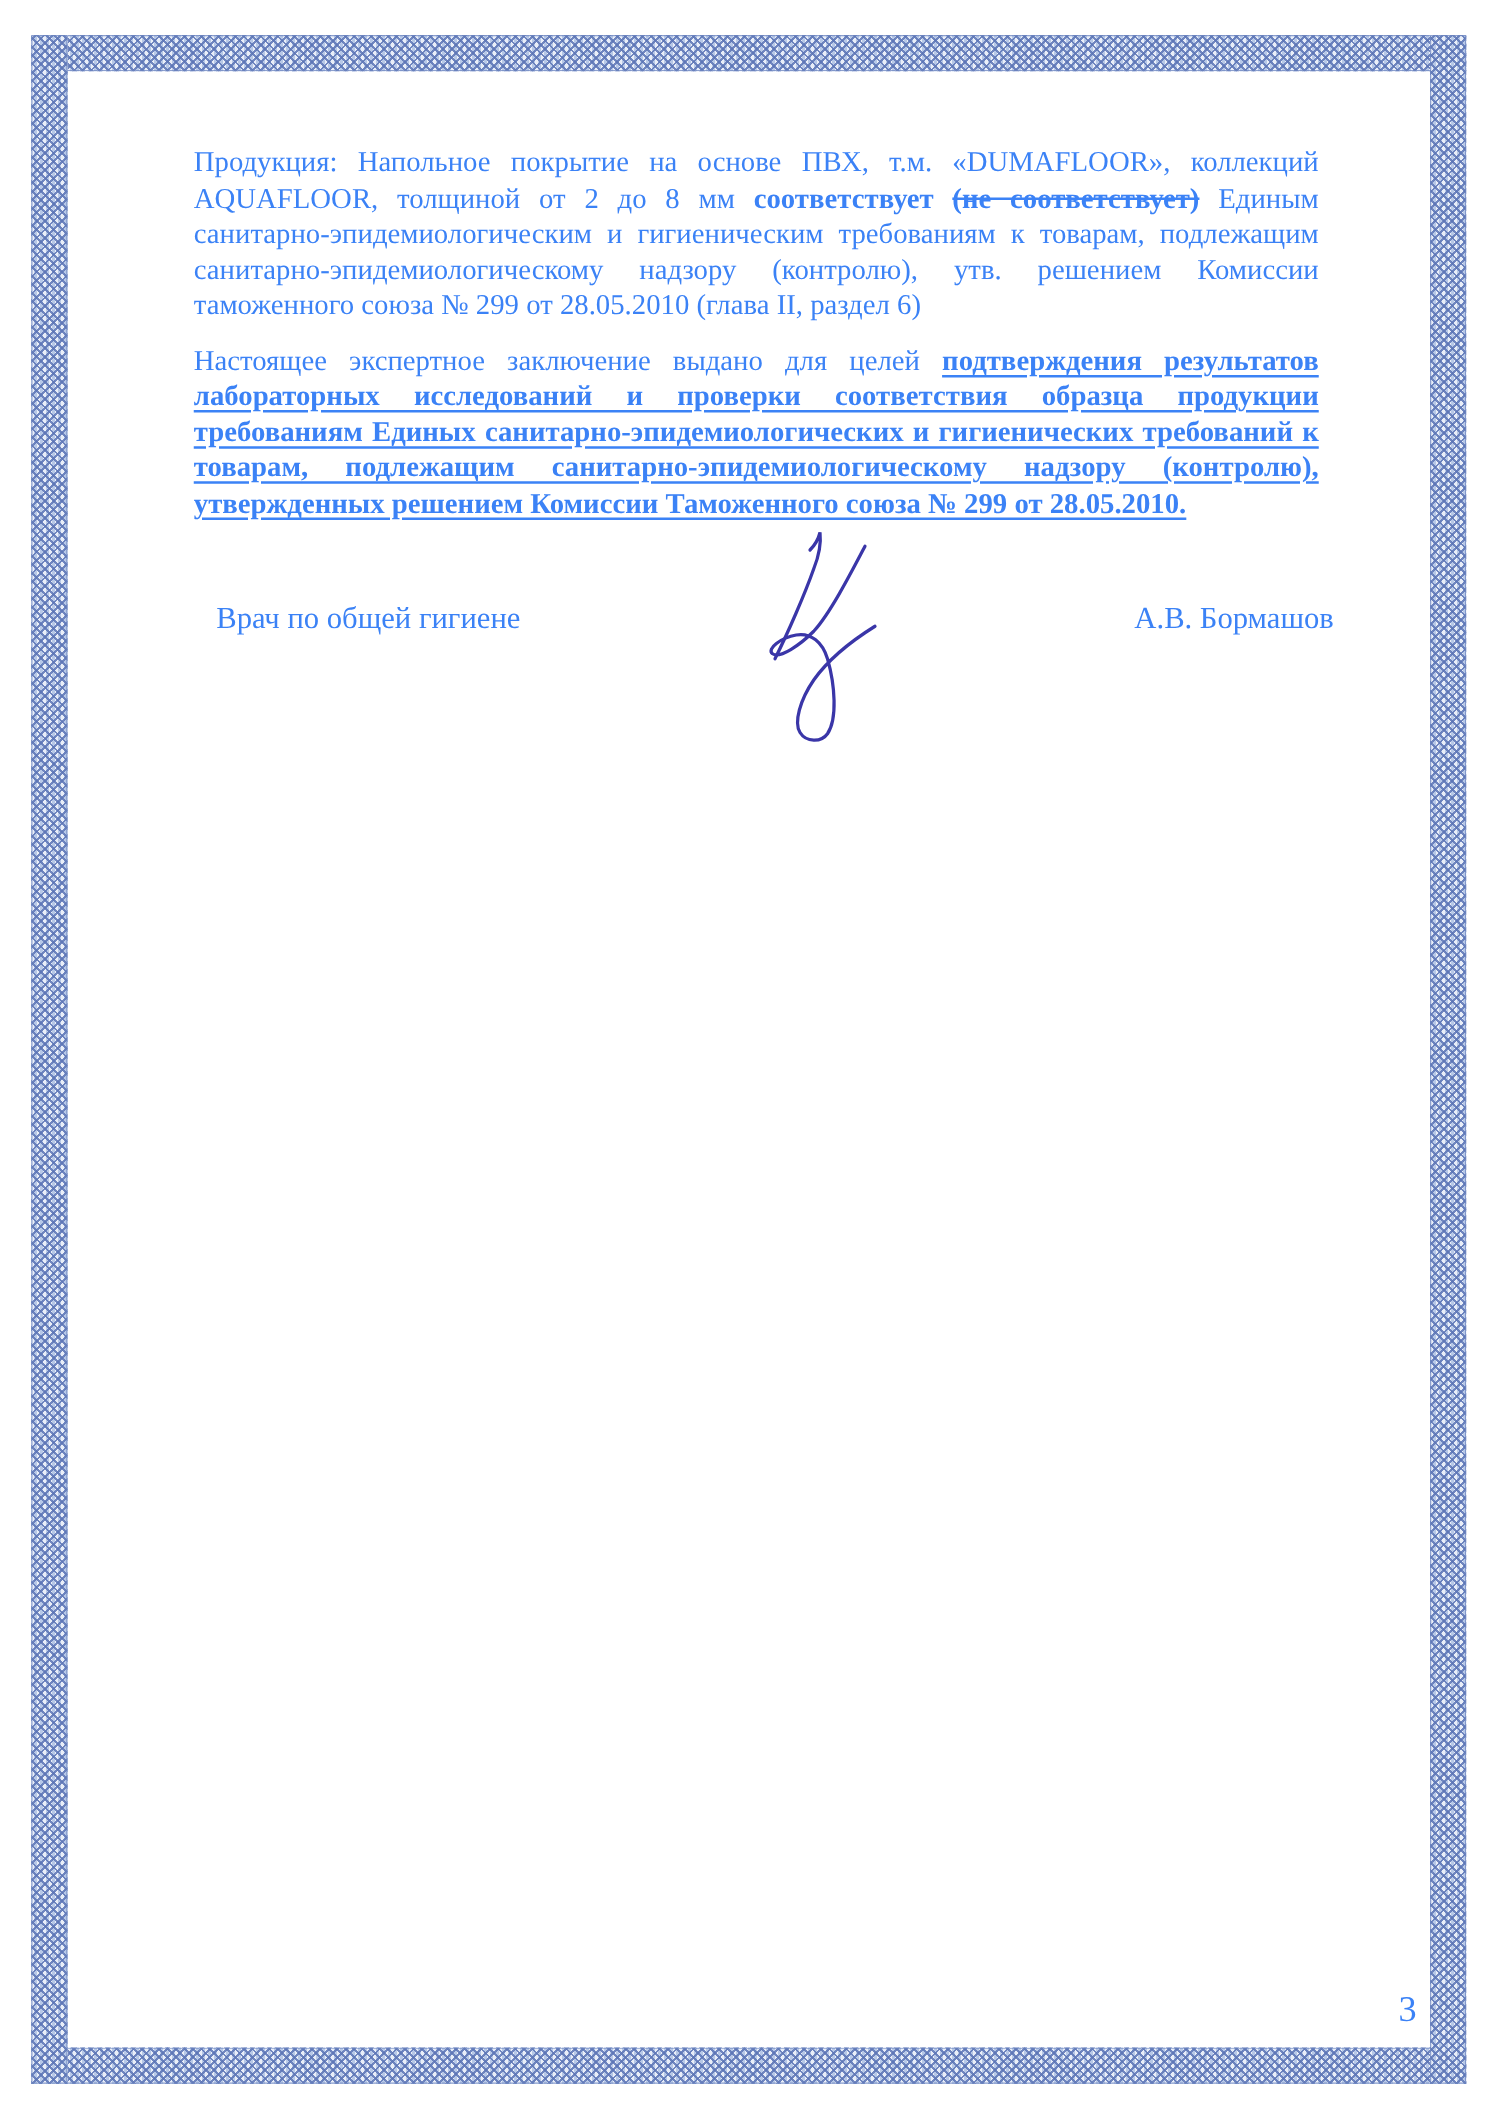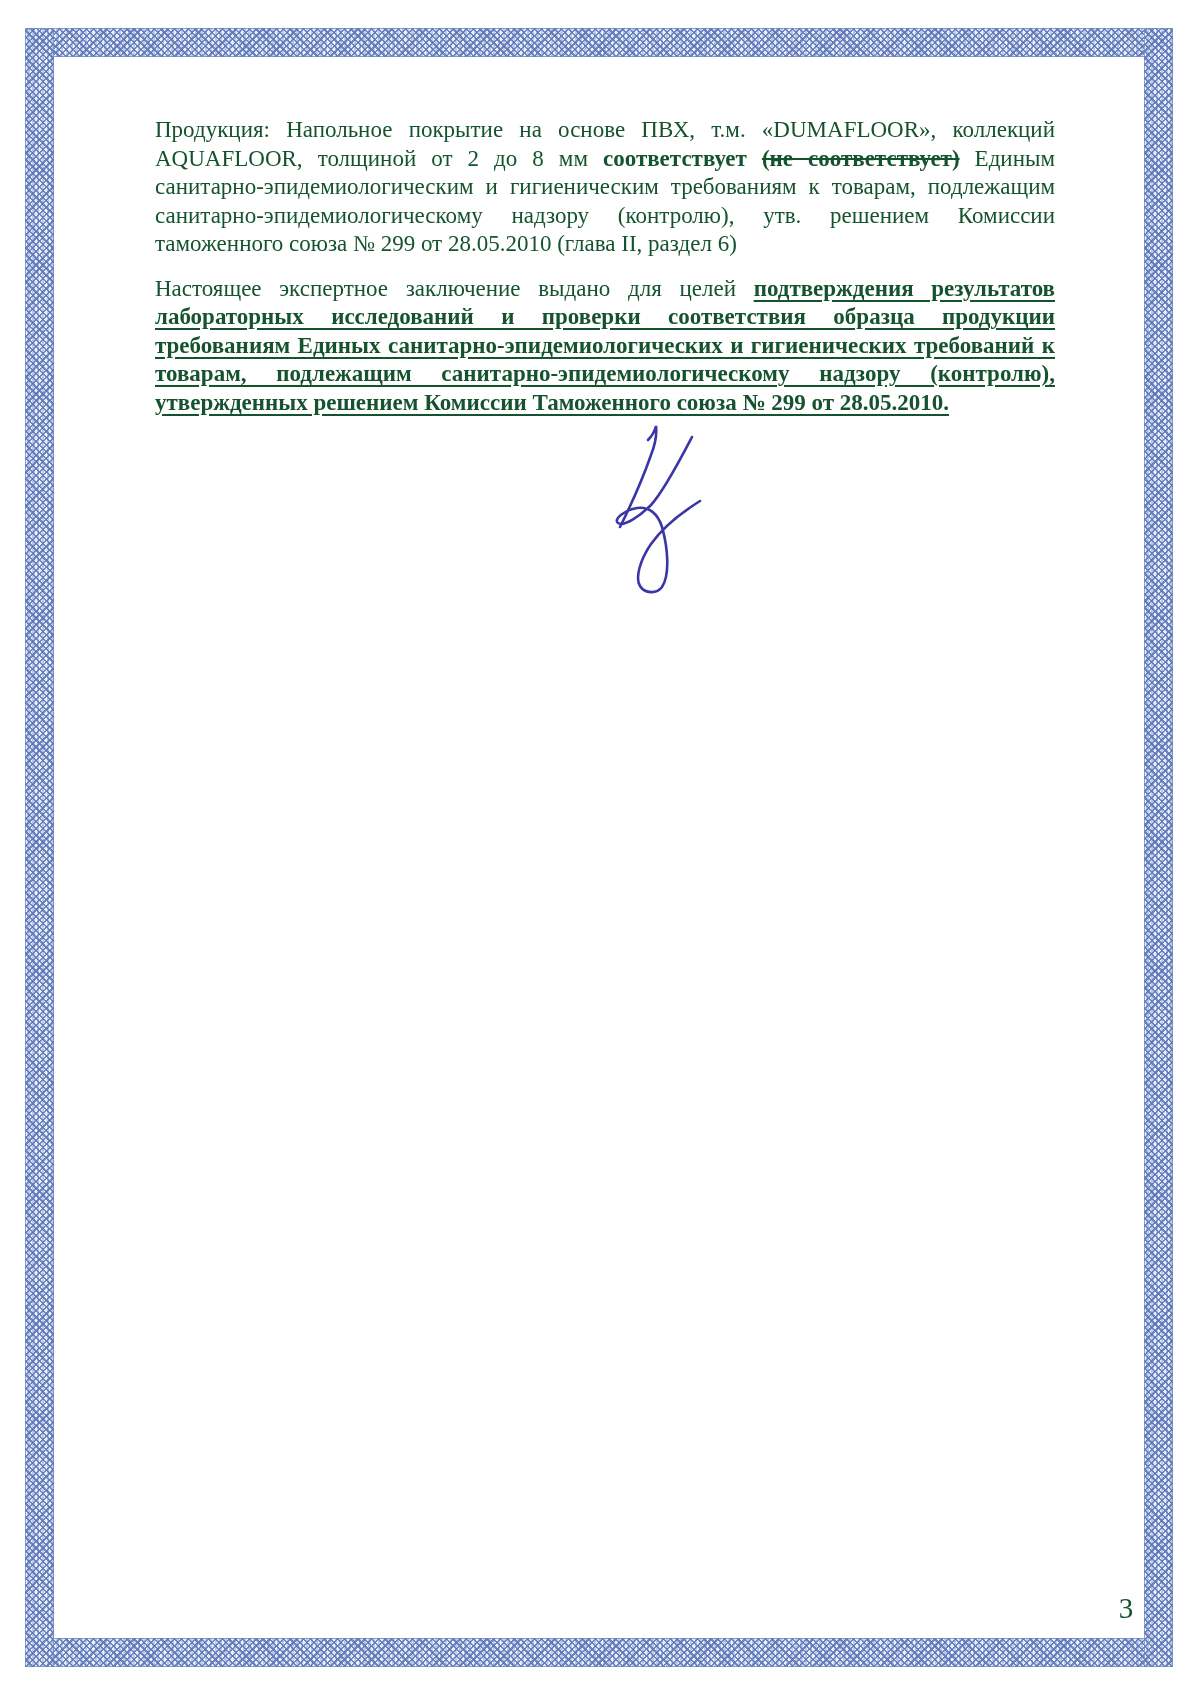--- a/index.html
+++ b/index.html
@@ -6,21 +6,21 @@
     margin: 0;
     padding: 0;
     background: #ffffff;
   }
   .sheet {
     position: relative;
     width: 1200px;
     height: 1697px;
     background: #ffffff;
     font-family: "Liberation Serif", "DejaVu Serif", serif;
-    color: #14532d;
+    color: #3b82f6;
     overflow: hidden;
   }
 
   
   .frame {
     position: absolute;
     left: 25px;
     top: 28px;
     width: 1148px;
     height: 1639px;
@@ -111,20 +111,24 @@
     <div class="strip left"></div>
     <div class="strip right"></div>
   </div>
 
   <div class="content">
     <p class="para"><span>Продукция: Напольное покрытие на основе ПВХ, т.м. «DUMAFLOOR», коллекций AQUAFLOOR, толщиной от 2 до 8 мм </span><span class="b">соответствует </span><span class="b strike">(не соответствует)</span><span> Единым санитарно-эпидемиологическим и гигиеническим требованиям к товарам, подлежащим санитарно-эпидемиологическому надзору (контролю), утв. решением Комиссии таможенного союза № 299 от 28.05.2010 (глава II, раздел 6)</span></p>
 
     <p class="para"><span>Настоящее экспертное заключение выдано для целей </span><span class="b u">подтверждения результатов лабораторных исследований и проверки соответствия образца продукции требованиям Единых санитарно-эпидемиологических и гигиенических требований к товарам, подлежащим санитарно-эпидемиологическому надзору (контролю), утвержденных решением Комиссии Таможенного союза № 299 от 28.05.2010.</span></p>
   </div>
 
+  <div class="sig-row">
+    <span class="role">Врач по общей гигиене</span>
+    <span class="name">А.В. Бормашов</span>
+  </div>
 
   <svg class="signature-svg" viewBox="0 0 140 190" xmlns="http://www.w3.org/2000/svg">
     <path d="M 42,114 C 52,94 66,62 73,42 C 77,32 79,22 78,13 C 77,17 74,23 70,27" stroke="#3a36a8"></path>
     <path d="M 114,24 C 103,45 86,78 73,92 C 62,103 46,114 40,110 C 35,106 47,97 59,95 C 71,93 80,101 84,114 C 90,135 92,162 84,174 C 79,181 67,181 62,173 C 57,165 62,147 73,131 C 85,114 106,98 122,88" stroke="#3a36a8"></path>
   </svg>
 
   <div class="page-num">3</div>
 
 </div>
 

